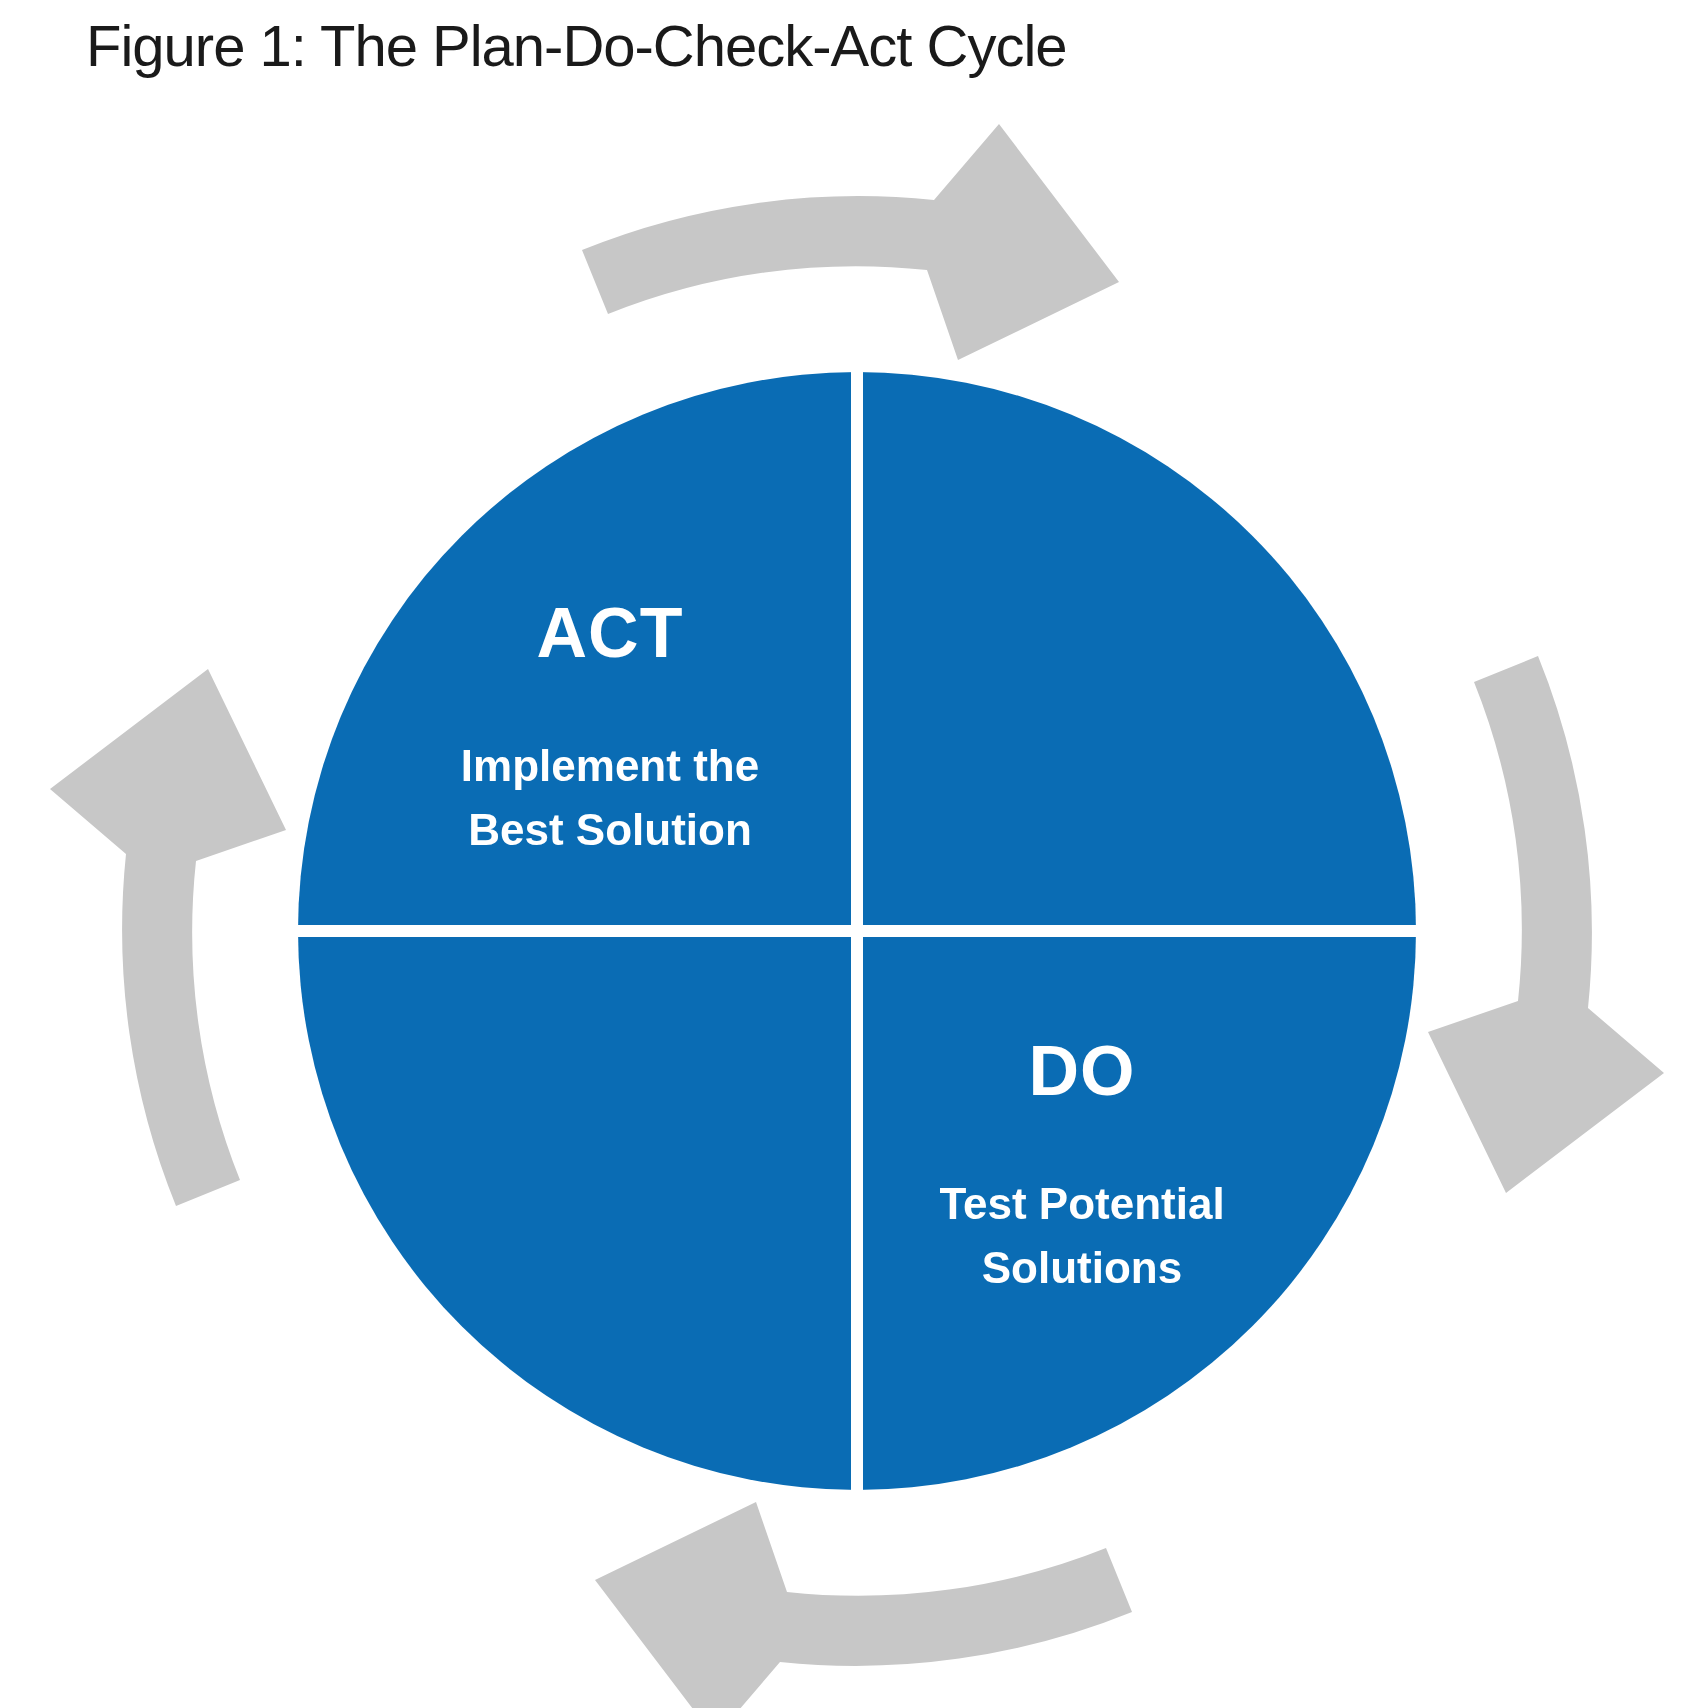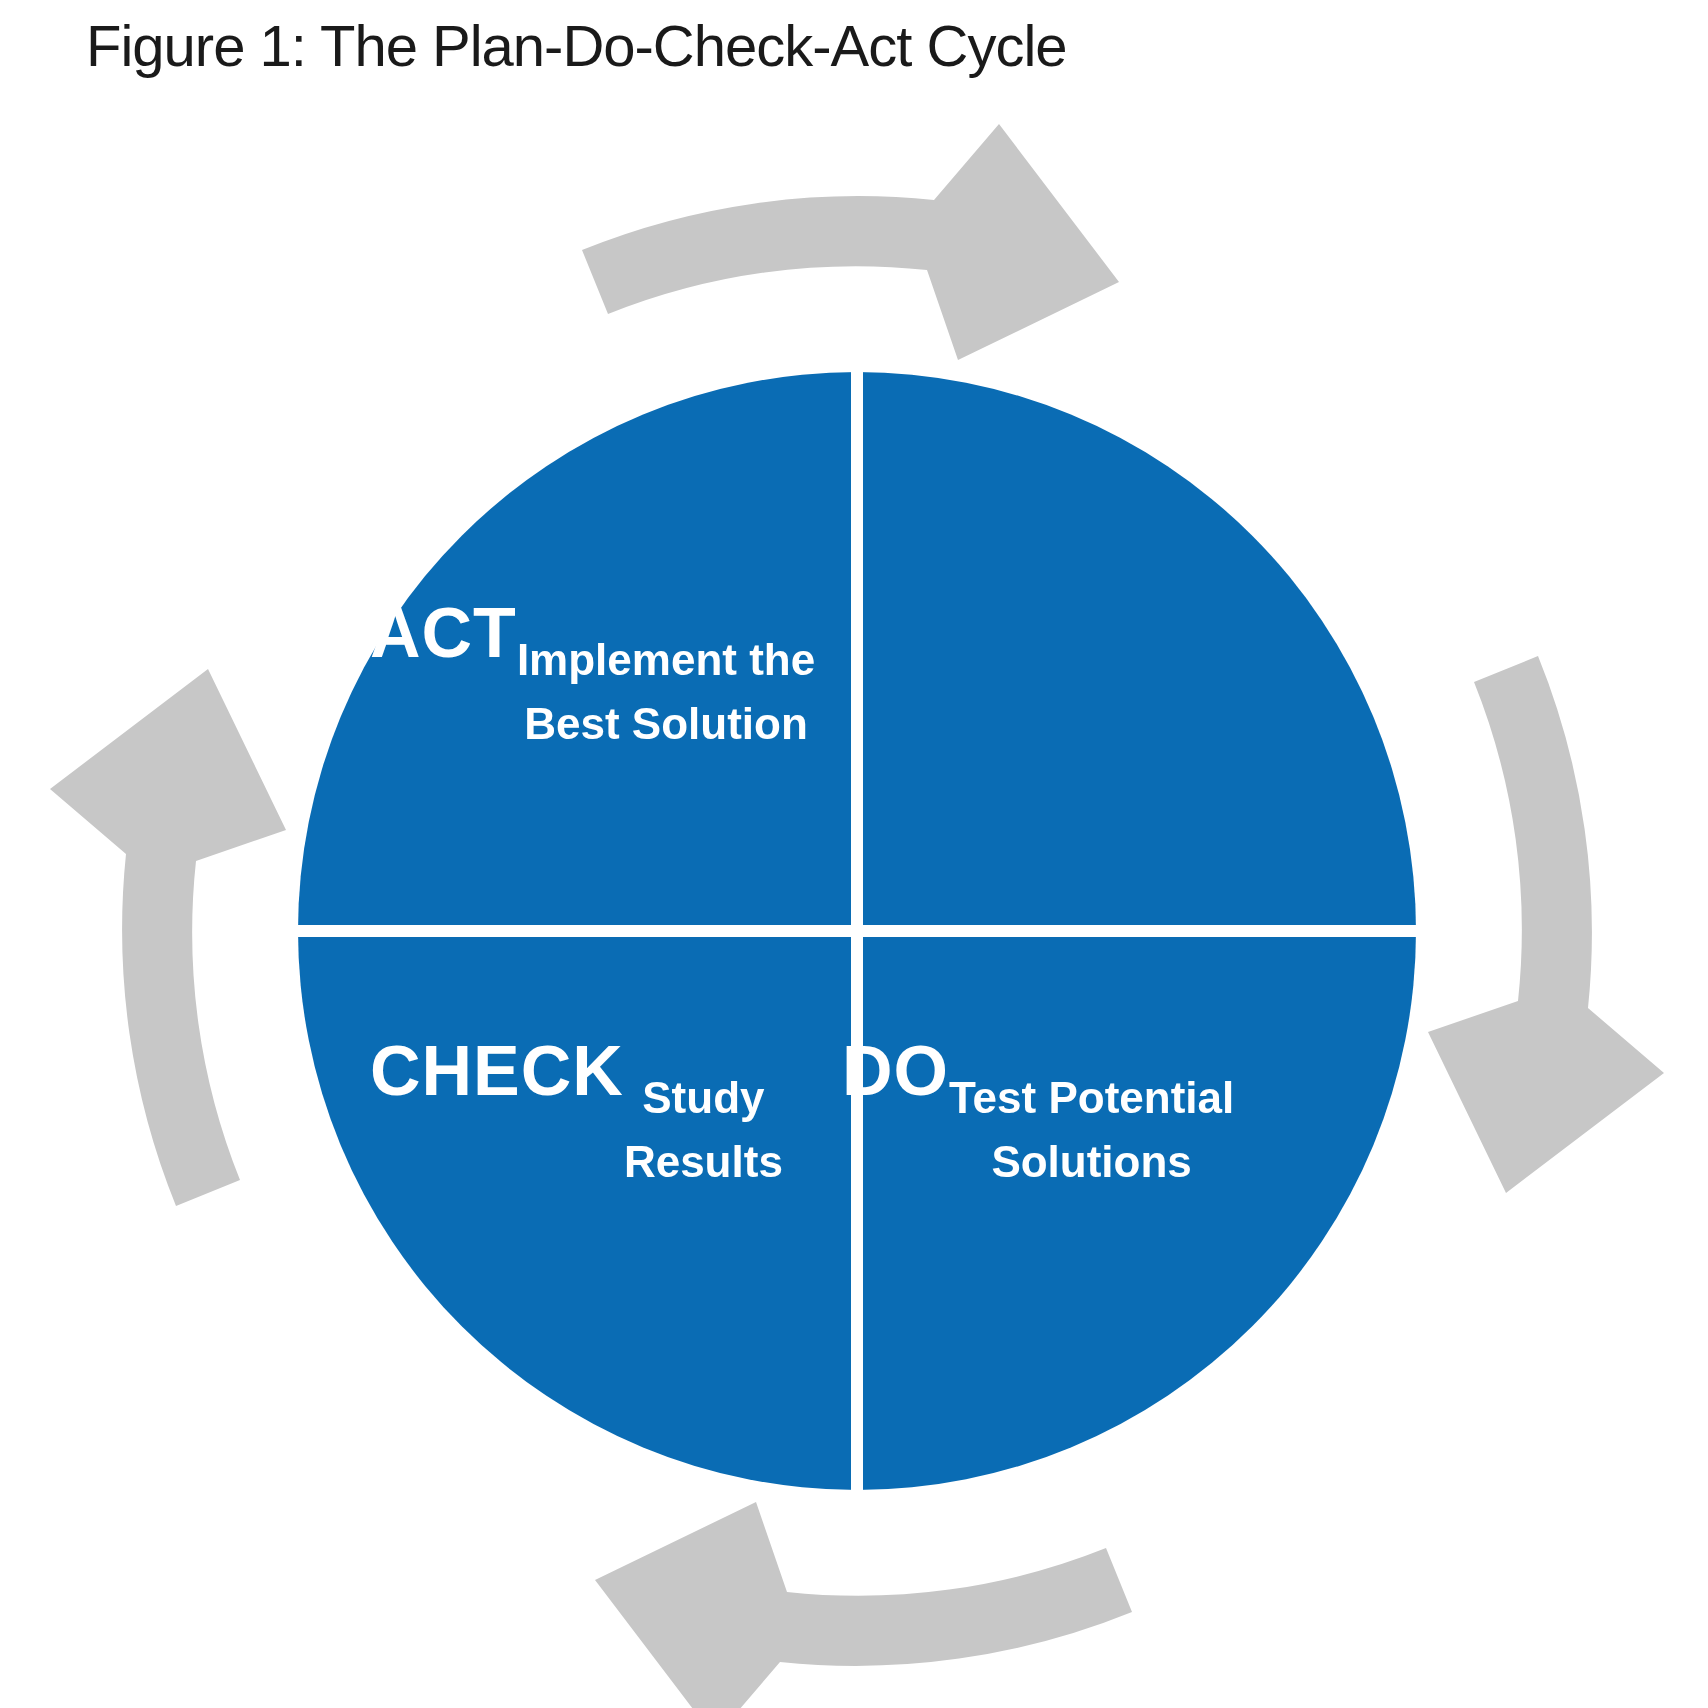--- a/index.html
+++ b/index.html
@@ -17,24 +17,25 @@
     position:absolute;left:86px;top:12px;
     font-size:58px;font-weight:400;letter-spacing:-1px;
     color:var(--title-black);white-space:nowrap;
   }
   svg.diagram{position:absolute;left:0;top:0;width:1708px;height:1708px;}
   .pdca-circle{fill:var(--circle-blue);}
   .divider{stroke:#ffffff;stroke-width:12;}
   .cycle-arrow{fill:var(--arrow-gray);}
   .quad{
     position:absolute;width:480px;
-    display:flex;flex-direction:row;
+    display:flex;flex-direction:column;align-items:center;
     text-align:center;color:var(--text-white);
     transform:translateX(-50%);
     pointer-events:none;
+    gap:32px;
   }
   .q-title{
     font-size:70px;line-height:74px;font-weight:700;letter-spacing:1px;
   }
   .q-desc{
     margin-top:32px;font-size:44px;line-height:64px;font-weight:700;
     white-space:pre-line;
   }
   .q-act,.q-plan{top:596px;}
   .q-check,.q-do{top:1034px;}
@@ -72,25 +73,20 @@
 
   <div class="quad q-act">
     <div class="q-title">ACT</div>
     <div class="q-desc">Implement the
 Best Solution</div>
   </div>
 
   <div class="quad q-plan">
   </div>
 
-  <div class="quad q-check">
-    <div class="q-title">CHECK</div>
-    <div class="q-desc">Study
-Results</div>
-  </div>
 
   <div class="quad q-do">
     <div class="q-title">DO</div>
     <div class="q-desc">Test Potential
 Solutions</div>
   </div>
 
 </div>
 
 </body></html>

